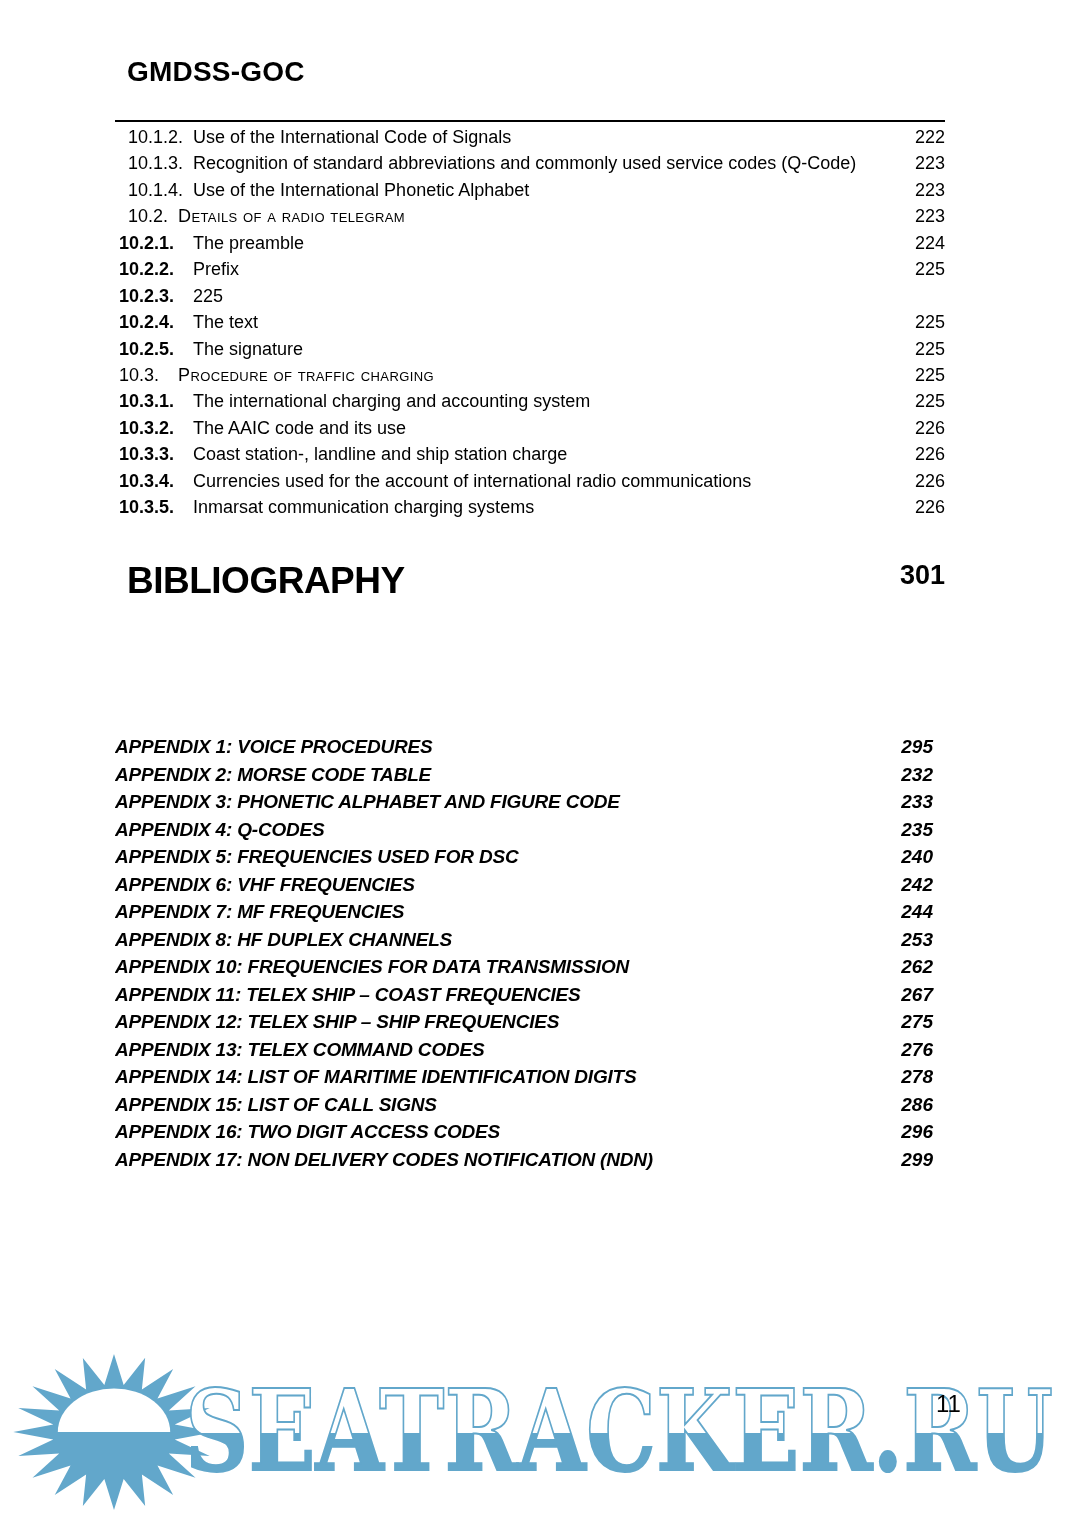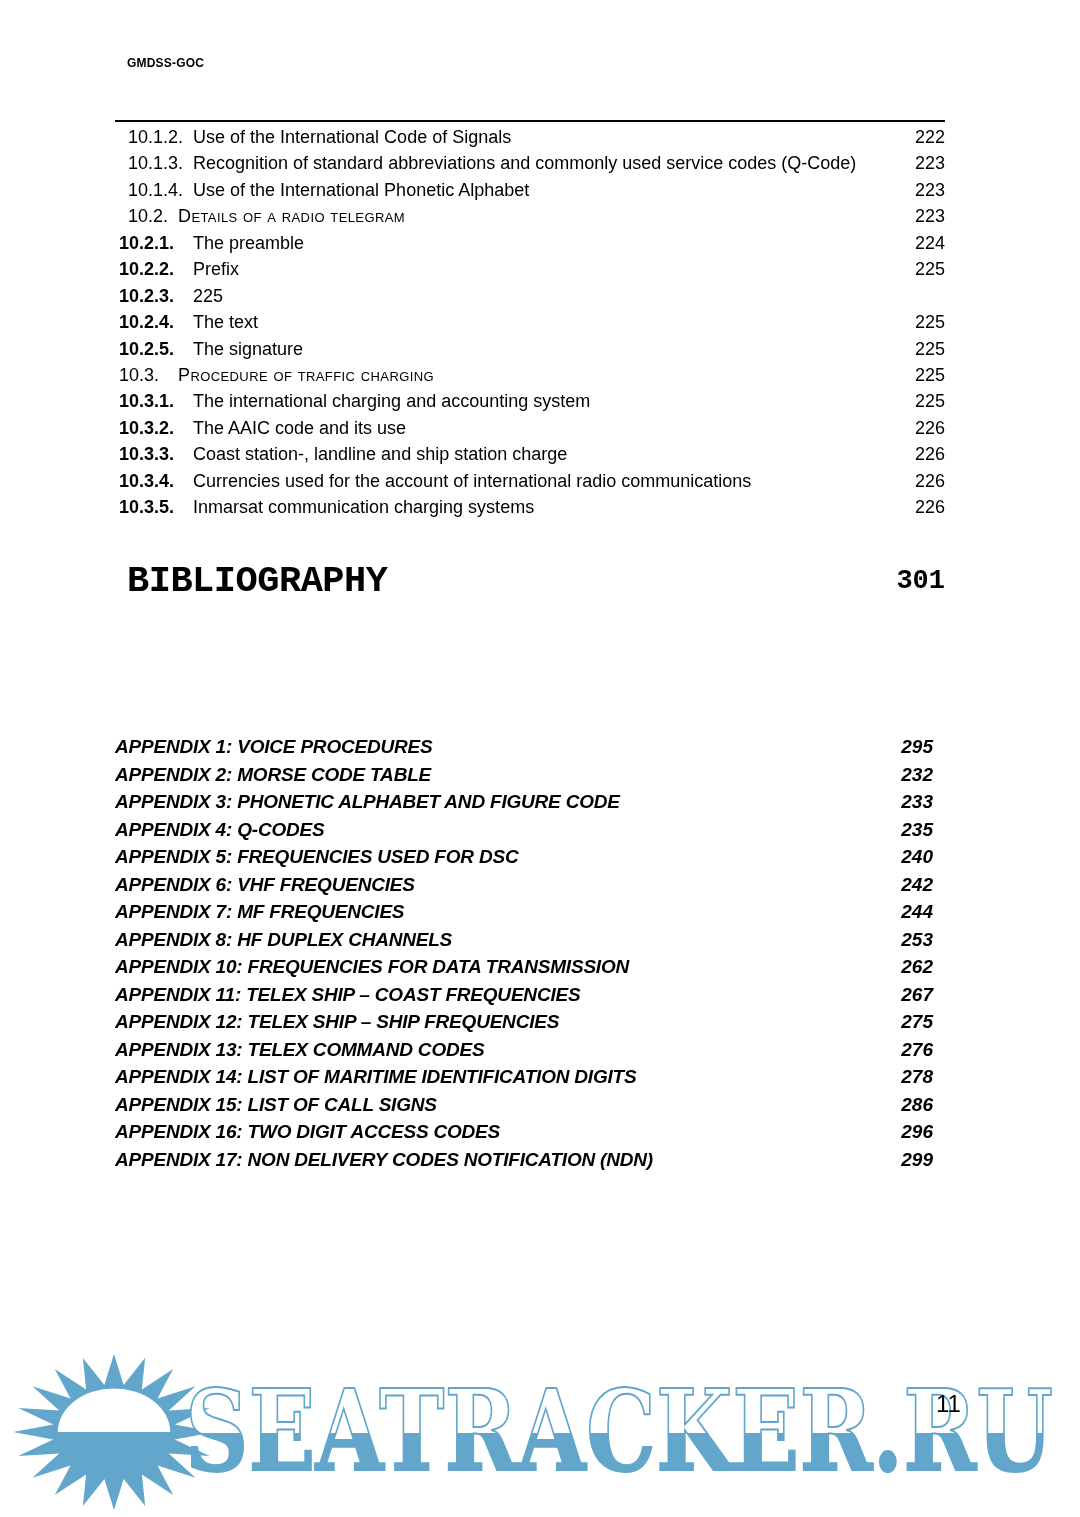--- a/index.html
+++ b/index.html
@@ -6,41 +6,41 @@
   html,body { background:#ffffff; }
   body {
     width:1080px; height:1517px; position:relative; overflow:hidden;
     font-family:"Liberation Sans", sans-serif; color:#000;
     --wm:#62a7cb;
   }
   .page { position:absolute; inset:0; }
 
   .header {
     position:absolute; left:127px; top:56px;
-    font-size:12px; font-weight:bold; letter-spacing:0.2px;
+    font-size:28px; font-weight:bold; letter-spacing:0.2px;
   }
   .rule {
     position:absolute; left:115px; top:120px; width:830px;
     border-top:2px solid #000;
   }
 
   .toc { position:absolute; left:115px; top:124px; width:830px; }
   .toc-row { display:flex; align-items:baseline; height:26.45px; line-height:26.45px; font-size:18px; }
   .toc-row .num { flex:none; }
   .toc-row .title { flex:1; white-space:nowrap; overflow:hidden; }
   .toc-row .pg { flex:none; text-align:right; }
   .toc-row.sub1 { padding-left:13px; }        .toc-row.sub1 .num { width:65px; }
   .toc-row.head-indent { padding-left:13px; } .toc-row.head-indent .num { width:50px; }
   .toc-row.head-outer { padding-left:4px; }   .toc-row.head-outer .num { width:59px; }
   .toc-row.sub2 { padding-left:4px; }         .toc-row.sub2 .num { width:74px;font-weight:bold; }
   .title.sc { font-variant:small-caps; letter-spacing:0.4px; }
 
   .biblio {
     position:absolute; left:127px; top:560px; width:818px;
-    display:flex; align-items:center; justify-content:space-between;font-family:Liberation Mono, monospace;
+    display:flex; align-items:flex-start; justify-content:space-between;
   }
   .biblio-title { font-size:37px; font-weight:bold; letter-spacing:-0.5px; }
   .biblio-page { font-size:27px; font-weight:bold; }
 
   .appendix { position:absolute; left:115px; top:733px; width:818px;font-style:italic; }
   .app-row { display:flex; align-items:baseline; height:27.5px; line-height:27.5px; font-size:19px; font-weight:bold; }
   .app-row .title { flex:1; letter-spacing:-0.2px; white-space:nowrap; overflow:hidden; }
   .app-row .pg { flex:none; text-align:right; }
 
   .sun { position:absolute; left:8px; top:1350px; width:212px; height:164px; z-index:1; }

